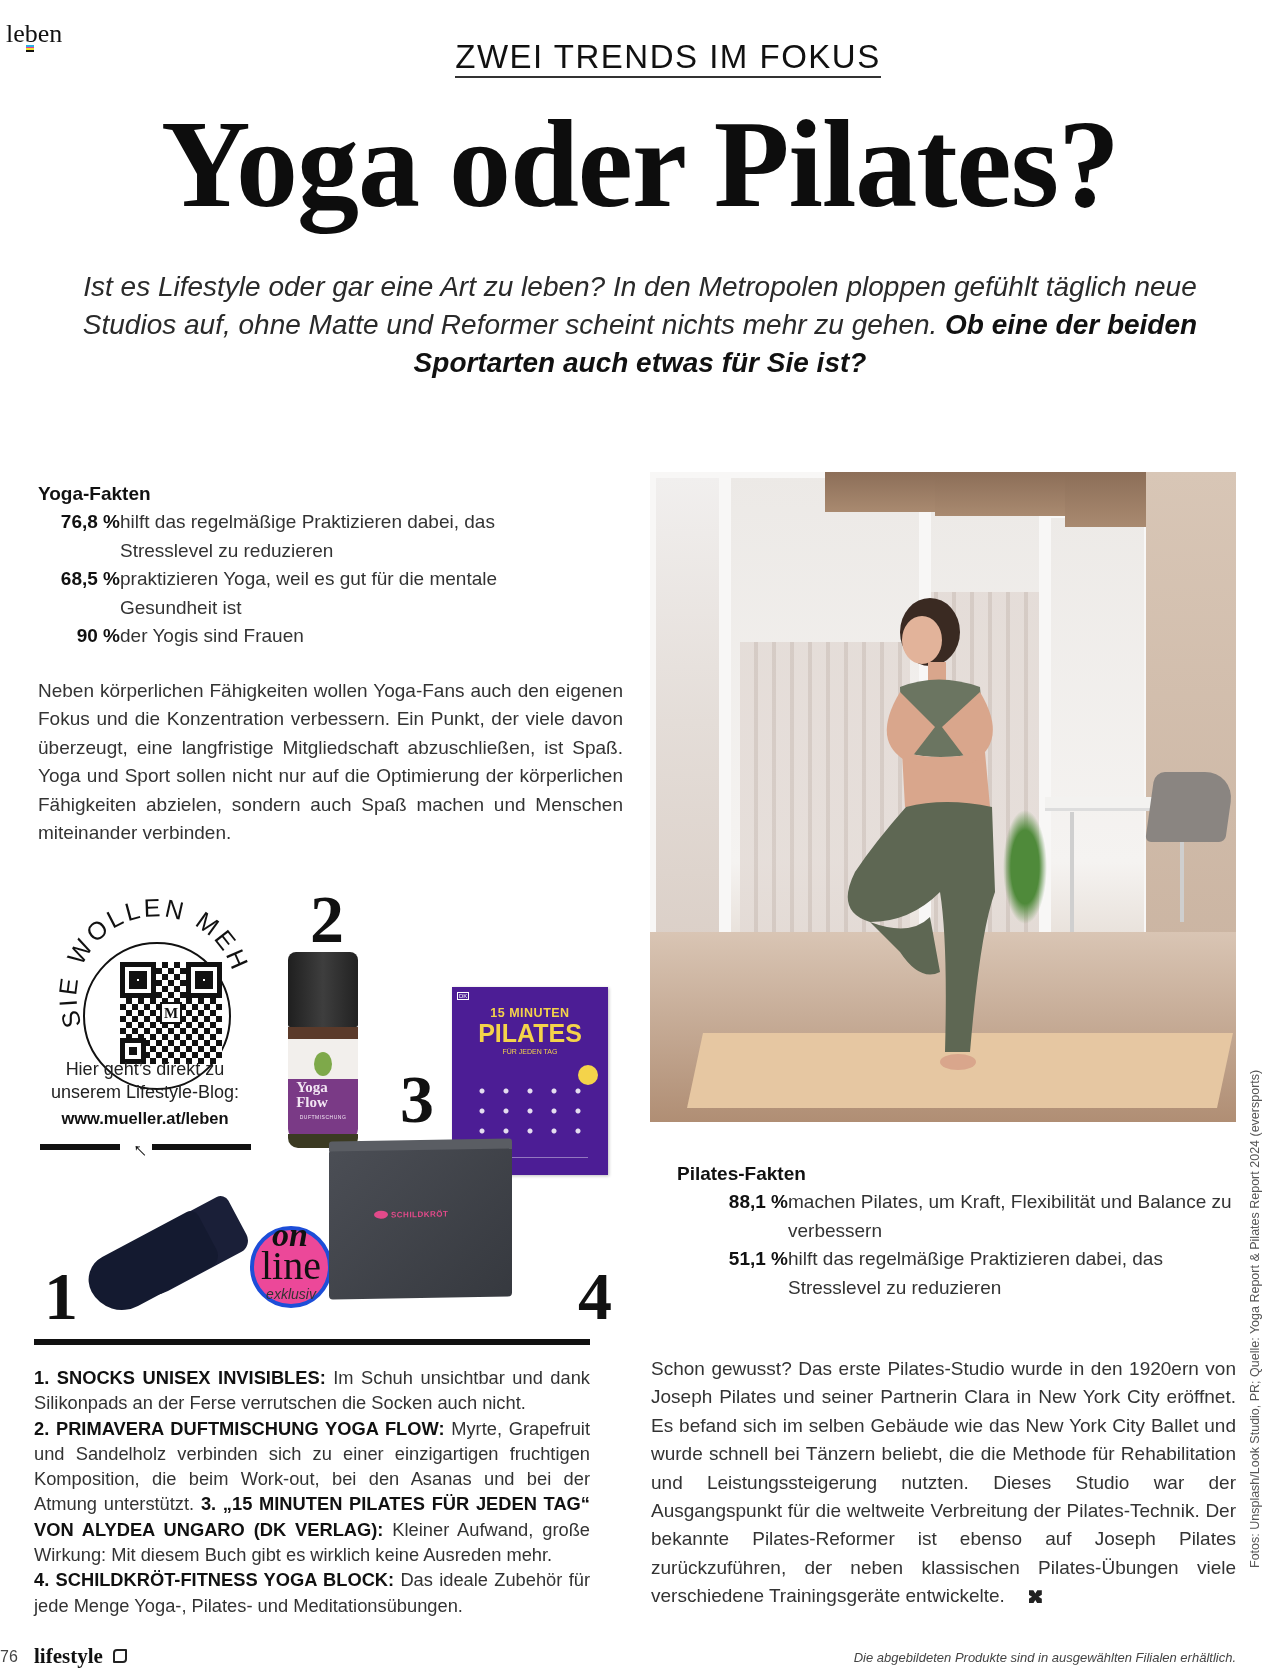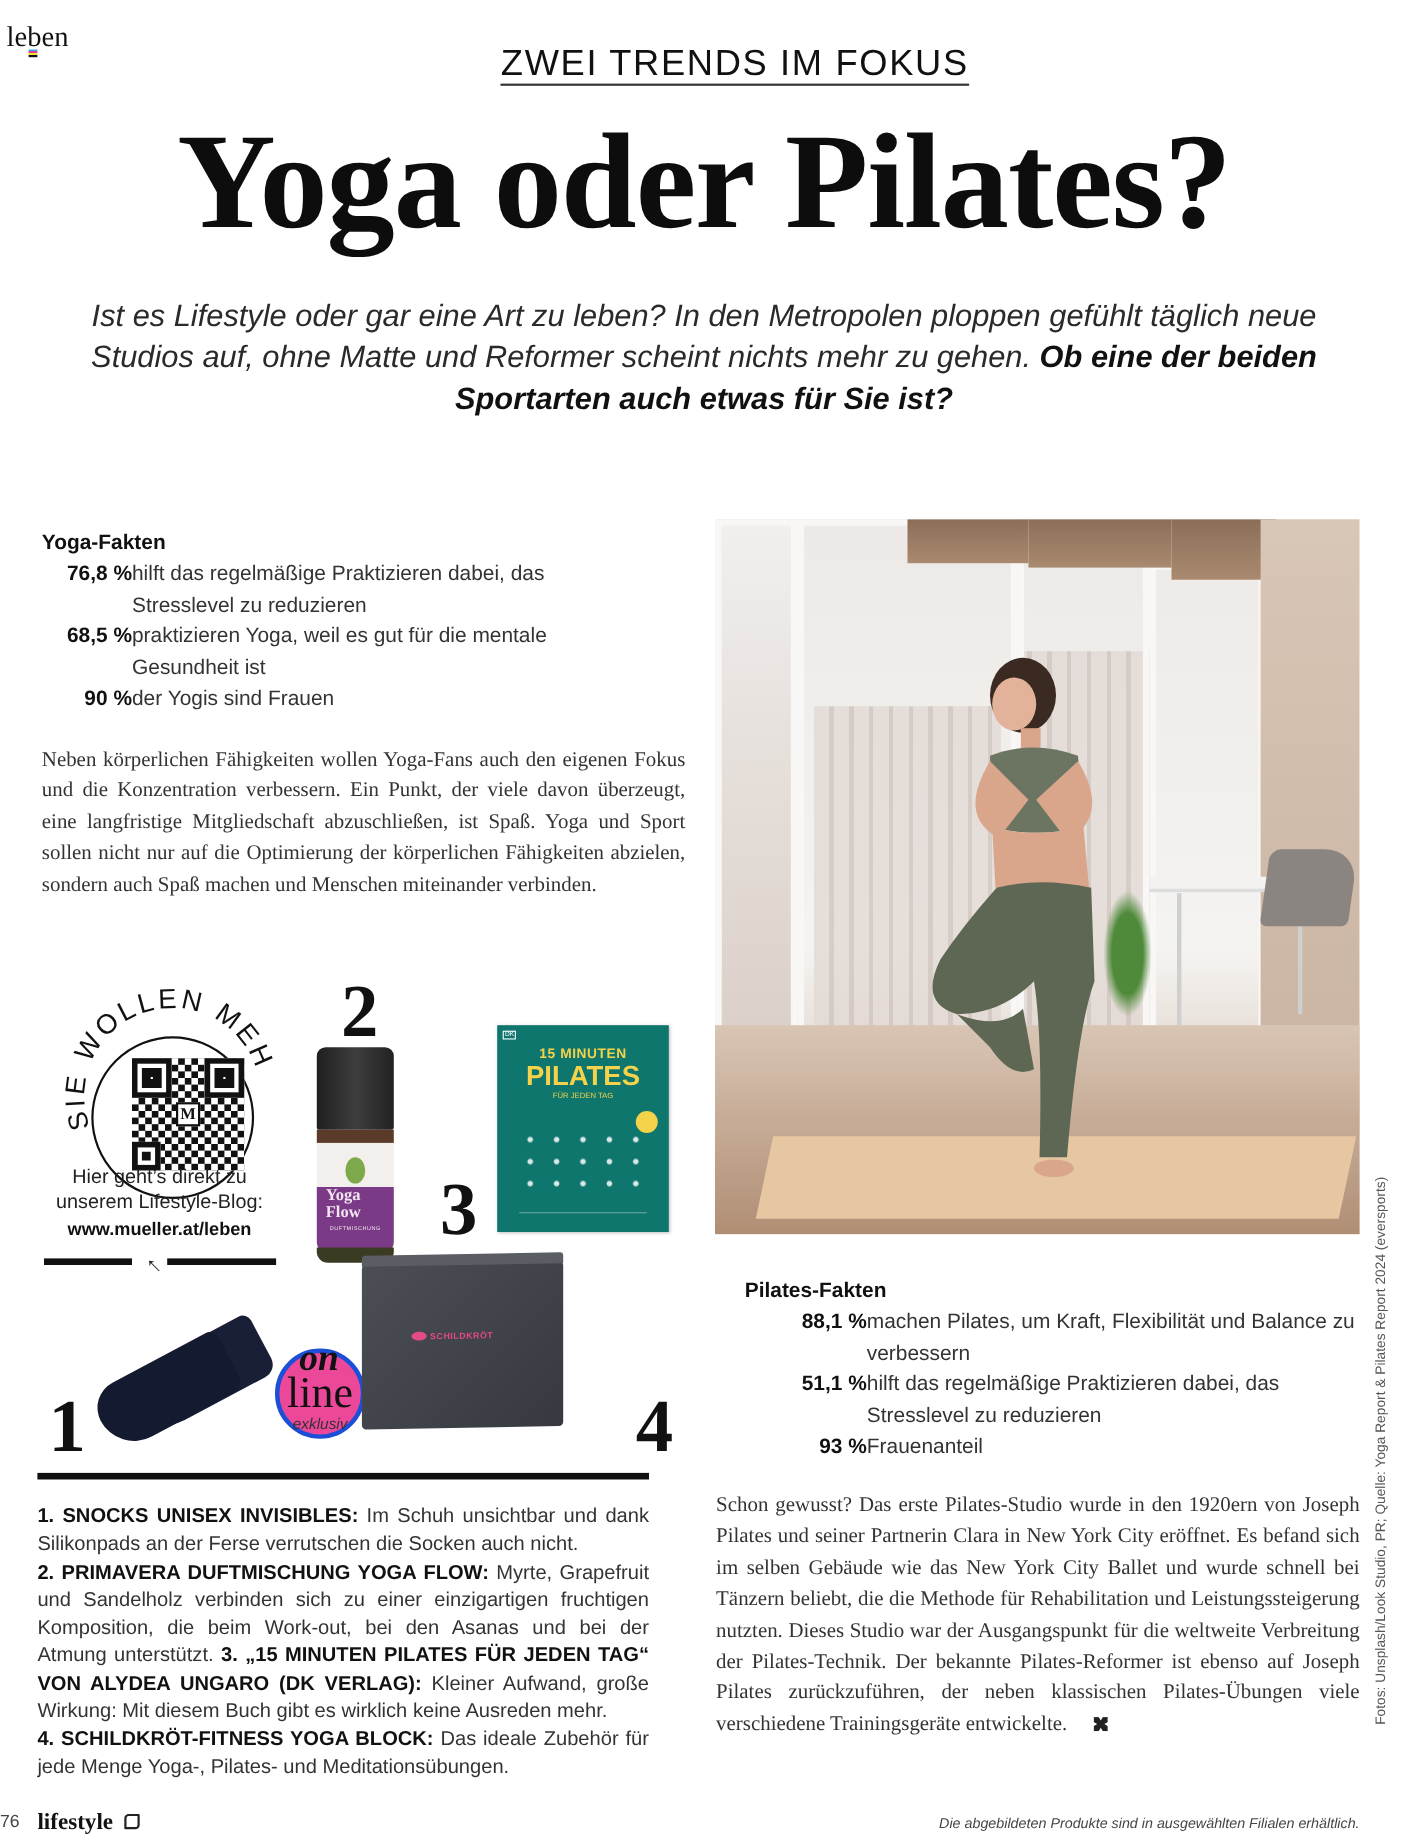--- a/index.html
+++ b/index.html
@@ -23,21 +23,21 @@
   .facts { position: absolute; font-size: 19px; line-height: 28.5px; color: #333; }
   .facts h3 { font-size: 19px; font-weight: bold; color: #111; line-height: 28px; }
   .fact-row { display: flex; }
   .fact-row .pct { font-weight: bold; color: #111; flex: 0 0 auto; text-align: right; }
   .fact-row .txt { flex: 1; }
   .yoga-facts { left: 38px; top: 480px; width: 540px; }
   .yoga-facts .pct { width: 82px; }
   .pilates-facts { left: 651px; top: 1160px; width: 560px; margin-left: 26px; }
   .pilates-facts .pct { width 110px; width: 111px; }
 
-  .body-text { position: absolute; font-size: 19px; line-height: 28.4px; color: #333; text-align: justify; font-family: Liberation Serif, serif; }
+  .body-text { position: absolute; font-size: 19px; line-height: 28.4px; color: #333; text-align: justify; }
   .yoga-body { left: 38px; top: 677px; width: 585px; }
   .pilates-body { left: 651px; top: 1355px; width: 585px; }
   .end-mark { display: inline-block; width: 13px; height: 13px; margin-left: 24px; vertical-align: -1px;
     background: #222; clip-path: polygon(0 0, 35% 0, 50% 25%, 65% 0, 100% 0, 100% 35%, 75% 50%, 100% 65%, 100% 100%, 65% 100%, 50% 75%, 35% 100%, 0 100%, 0 65%, 25% 50%, 0 35%); }
 
   
   .photo { position: absolute; left: 650px; top: 472px; width: 586px; height: 650px; overflow: hidden;
     background: linear-gradient(180deg, #ece9e6 0%, #f5f3f1 60%, #c9b5a3 100%); }
   .photo .window { position: absolute; background: linear-gradient(180deg,#f1efee 0%, #e4ddd8 45%, #d8cbc2 100%); border: 6px solid #f8f7f6; }
   .photo .blind { position: absolute; top: 0; height: 40px; background: linear-gradient(#8c6e58,#a98a70); }
@@ -73,21 +73,21 @@
   .num { position: absolute; font-family: "Liberation Serif", serif; font-weight: bold; font-size: 68px; line-height: 1; color: #111; }
   .bottle { position: absolute; left: 288px; top: 952px; width: 70px; height: 200px; }
   .bottle .cap { position: absolute; left: 0; top: 0; width: 70px; height: 75px; background: linear-gradient(90deg,#1f1f1f,#3e3e3e 50%,#222); border-radius: 8px 8px 2px 2px; }
   .bottle .neck { position: absolute; left: 0; top: 75px; width: 70px; height: 12px; background: #5b3a2a; }
   .bottle .label { position: absolute; left: 0; top: 87px; width: 70px; height: 100px; background: linear-gradient(#f2efec 0 40%, #7a3a86 40% 100%); border-radius: 0 0 10px 10px; }
   .bottle .seal { position: absolute; left: 26px; top: 100px; width: 18px; height: 24px; border-radius: 50%; background: #7ea94a; }
   .bottle .yf { position: absolute; left: 0; top: 128px; width: 48px; text-align: center; font-family: "Liberation Serif", serif; color: #f2e5f3; font-size: 15px; line-height: 15px; font-weight: bold; }
   .bottle .dm { position: absolute; left: 0; top: 162px; width: 70px; text-align: center; font-size: 5px; color: #f2e5f3; letter-spacing: .5px; }
   .bottle .base { position: absolute; left: 0; top: 182px; width: 70px; height: 14px; background: #3b3a22; border-radius: 0 0 10px 10px; }
 
-  .book { position: absolute; left: 452px; top: 932px; width: 156px; height: 188px; background: #0f766e; box-shadow: 1px 1px 3px rgba(0,0,0,.25); }
+  .book { position: absolute; left: 452px; top: 987px; width: 156px; height: 188px; background: #4c1d95; box-shadow: 1px 1px 3px rgba(0,0,0,.25); }
   .book .dk { position: absolute; left: 5px; top: 5px; font-size: 6px; color: #fff; border: 1px solid #fff; padding: 0 1px; }
   .book .t1 { position: absolute; left: 0; width: 100%; top: 19px; text-align: center; font-size: 12.5px; font-weight: bold; color: #f4d34a; letter-spacing: .5px; }
   .book .t2 { position: absolute; left: 0; width: 100%; top: 32px; text-align: center; font-size: 25px; font-weight: bold; color: #f4d34a; }
   .book .t3 { position: absolute; left: 0; width: 100%; top: 61px; text-align: center; font-size: 7px; color: #f4d34a; }
   .book .badge { position: absolute; right: 10px; top: 78px; width: 20px; height: 20px; border-radius: 50%; background: #f4d34a; }
   .book .figs { position: absolute; left: 18px; top: 94px; width: 120px; height: 60px;
     background: radial-gradient(circle, #fff 0 2px, transparent 3px) 0 0/24px 20px; opacity: .85; }
   .book .foot { position: absolute; left: 20px; width: 116px; top: 170px; height: 5px; border-top: 1px solid rgba(255,255,255,.4); }
 
   .socks { position: absolute; left: 86px; top: 1180px; width: 200px; height: 110px; }
@@ -251,24 +251,20 @@
 <div class="facts pilates-facts">
   <h3>Pilates-Fakten</h3>
   <div class="fact-row">
       <span class="pct">88,1 %</span>
       <span class="txt">machen Pilates, um Kraft, Flexibilität und Balance zu verbessern</span>
     </div>
   <div class="fact-row">
       <span class="pct">51,1 %</span>
       <span class="txt">hilft das regelmäßige Praktizieren dabei, das Stresslevel zu reduzieren</span>
     </div>
-  <div class="fact-row">
-      <span class="pct">93 %</span>
-      <span class="txt">Frauenanteil</span>
-    </div>
 </div>
 
 <p class="body-text pilates-body"><span>Schon gewusst? Das erste Pilates-Studio wurde in den 1920ern von Joseph Pilates und seiner Partnerin Clara in New York City eröffnet. Es befand sich im selben Gebäude wie das New York City Ballet und wurde schnell bei Tänzern beliebt, die die Methode für Rehabilitation und Leistungssteigerung nutzten. Dieses Studio war der Ausgangspunkt für die weltweite Verbreitung der Pilates-Technik. Der bekannte Pilates-Reformer ist ebenso auf Joseph Pilates zurückzuführen, der neben klassischen Pilates-Übungen viele verschiedene Trainingsgeräte entwickelte.</span><span class="end-mark"></span></p>
 
 <div class="credit">Fotos: Unsplash/Look Studio, PR; Quelle: Yoga Report &amp; Pilates Report 2024 (eversports)</div>
 
 <div class="footer-num">76</div>
 <div class="footer-lifestyle">lifestyle</div>
 <div class="footer-icon"></div>
 <div class="footer-note">Die abgebildeten Produkte sind in ausgewählten Filialen erhältlich.</div>

